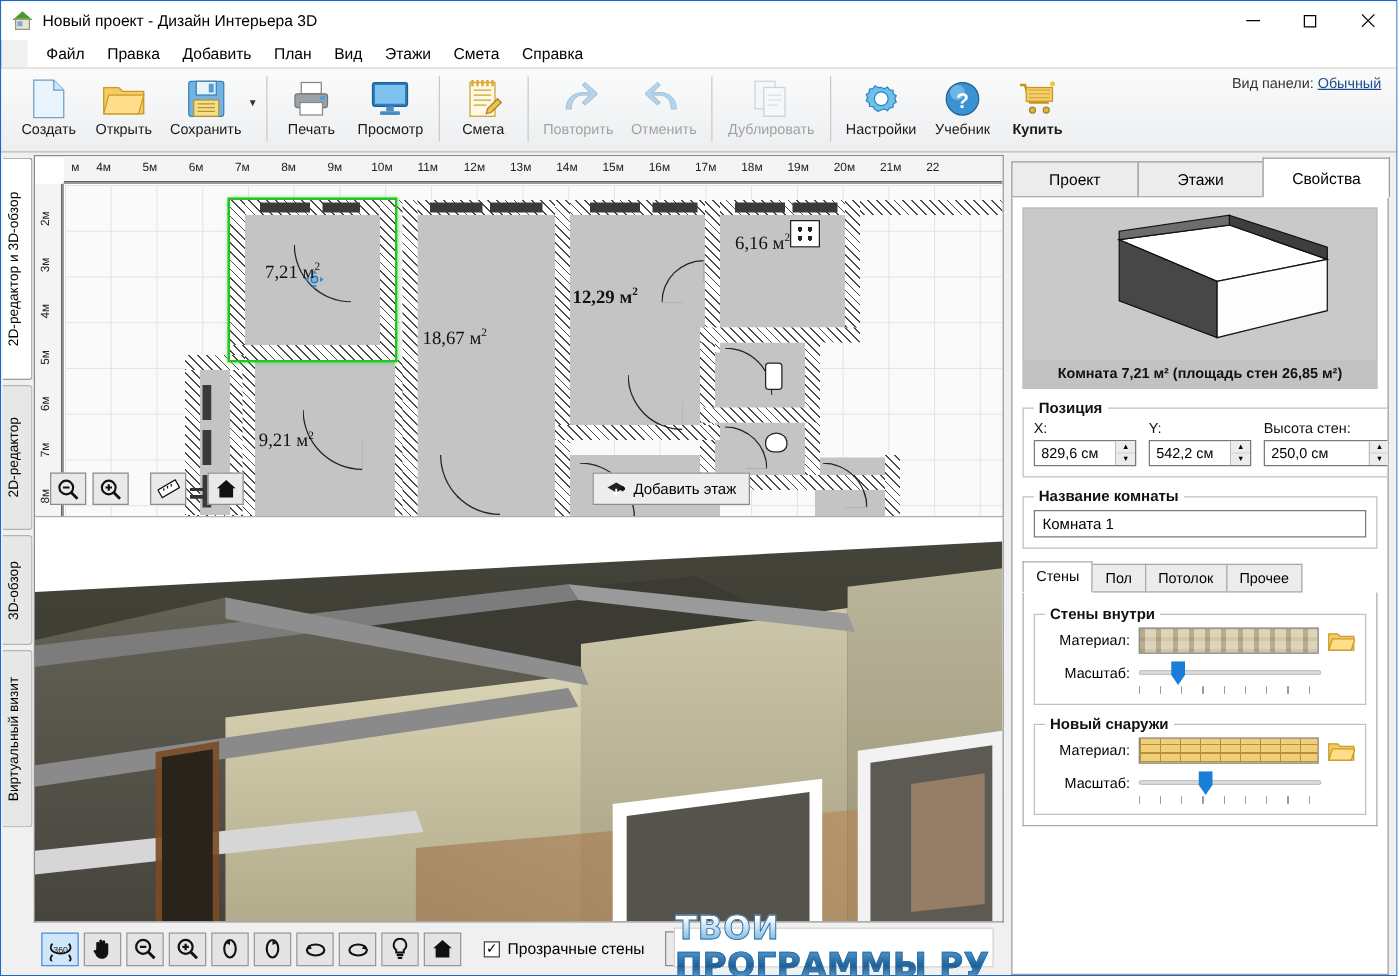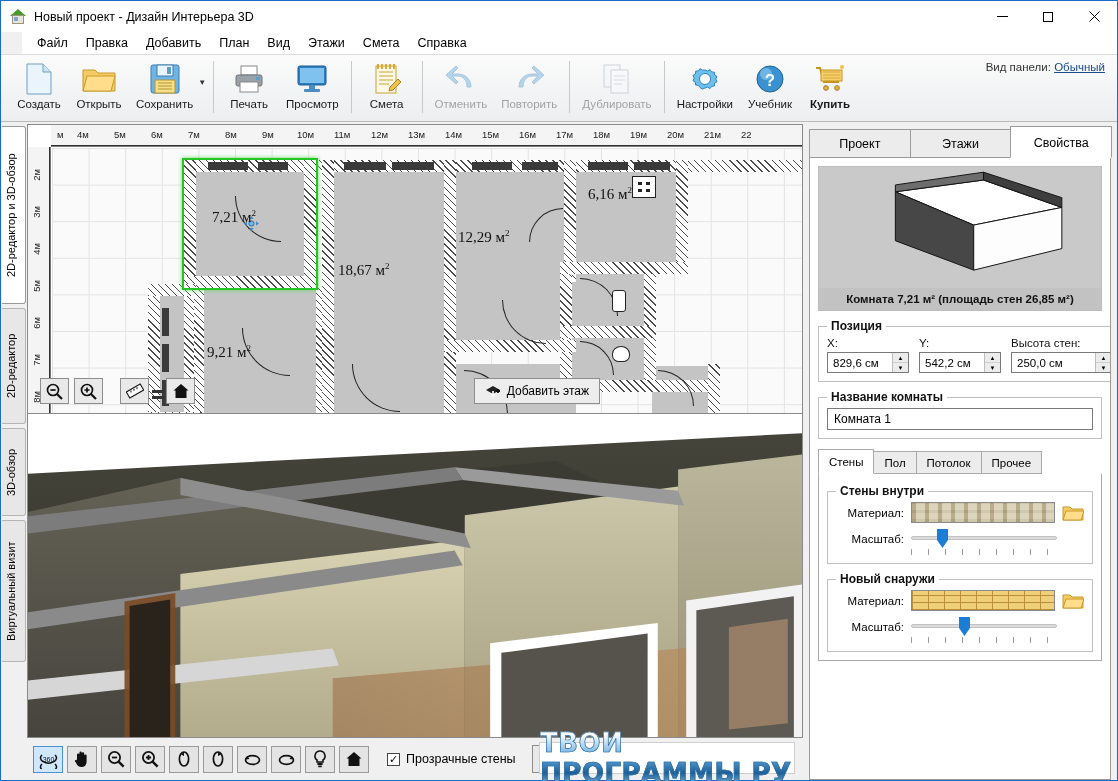--- a/index.html
+++ b/index.html
@@ -287,33 +287,33 @@
           </svg>
       </div>
       <div class="lbl">Смета</div>
     </div>
 
     <div class="tsep"></div>
 
     <div class="tbtn dis">
       <div class="ticon">
         <svg width="30" height="28" viewBox="0 0 30 28">
+            <path d="M5 22c0-8 6-13 13-13h6l-6-6 2-2 10 9-10 9-2-2 6-6h-6c-5 0-9 4-9 11z" fill="#4a9fdc" stroke="#2c7cb5"></path>
+          </svg>
+      </div>
+      <div class="lbl">Повторить</div>
+    </div>
+
+    <div class="tbtn dis">
+      <div class="ticon">
+        <svg width="30" height="28" viewBox="0 0 30 28">
             <path d="M25 22c0-8-6-13-13-13H6l6-6-2-2-10 9 10 9 2-2-6-6h6c5 0 9 4 9 11z" fill="#4a9fdc" stroke="#2c7cb5"></path>
           </svg>
       </div>
       <div class="lbl">Отменить</div>
-    </div>
-
-    <div class="tbtn dis">
-      <div class="ticon">
-        <svg width="30" height="28" viewBox="0 0 30 28">
-            <path d="M5 22c0-8 6-13 13-13h6l-6-6 2-2 10 9-10 9-2-2 6-6h-6c-5 0-9 4-9 11z" fill="#4a9fdc" stroke="#2c7cb5"></path>
-          </svg>
-      </div>
-      <div class="lbl">Повторить</div>
     </div>
 
     <div class="tsep"></div>
 
     <div class="tbtn dis">
       <div class="ticon">
         <svg width="30" height="32" viewBox="0 0 30 32">
             <rect x="2" y="2" width="16" height="22" fill="#f3f6f9" stroke="#8a9aa8"></rect>
             <rect x="9" y="7" width="17" height="23" fill="#fafcfe" stroke="#8a9aa8"></rect>
             <path d="M12 13h11M12 17h11M12 21h8" stroke="#a8b6c2"></path>
@@ -488,21 +488,21 @@
 
           <div class="area-lbl" style="left:160px;top:60px;">
             <span>7,21 м</span><sup>2</sup>
           </div>
           <div class="area-lbl" style="left:155px;top:195px;">
             <span>9,21 м</span><sup>2</sup>
           </div>
           <div class="area-lbl" style="left:286px;top:113px;">
             <span>18,67 м</span><sup>2</sup>
           </div>
-          <div class="area-lbl" style="left:406px;top:80px;">
+          <div class="area-lbl" style="left:406px;top:80px;font-weight:bold;">
             <span>12,29 м</span><sup>2</sup>
           </div>
           <div class="area-lbl" style="left:536px;top:37px;">
             <span>6,16 м</span><sup>2</sup>
           </div>
         </div>
 
         <div class="btn2d" style="left:12px;bottom:9px;width:29px;height:26px;">
           <svg width="17" height="17" viewBox="0 0 17 17">
               <circle cx="7" cy="7" r="5.5" fill="none" stroke="#111" stroke-width="1.7"></circle>

